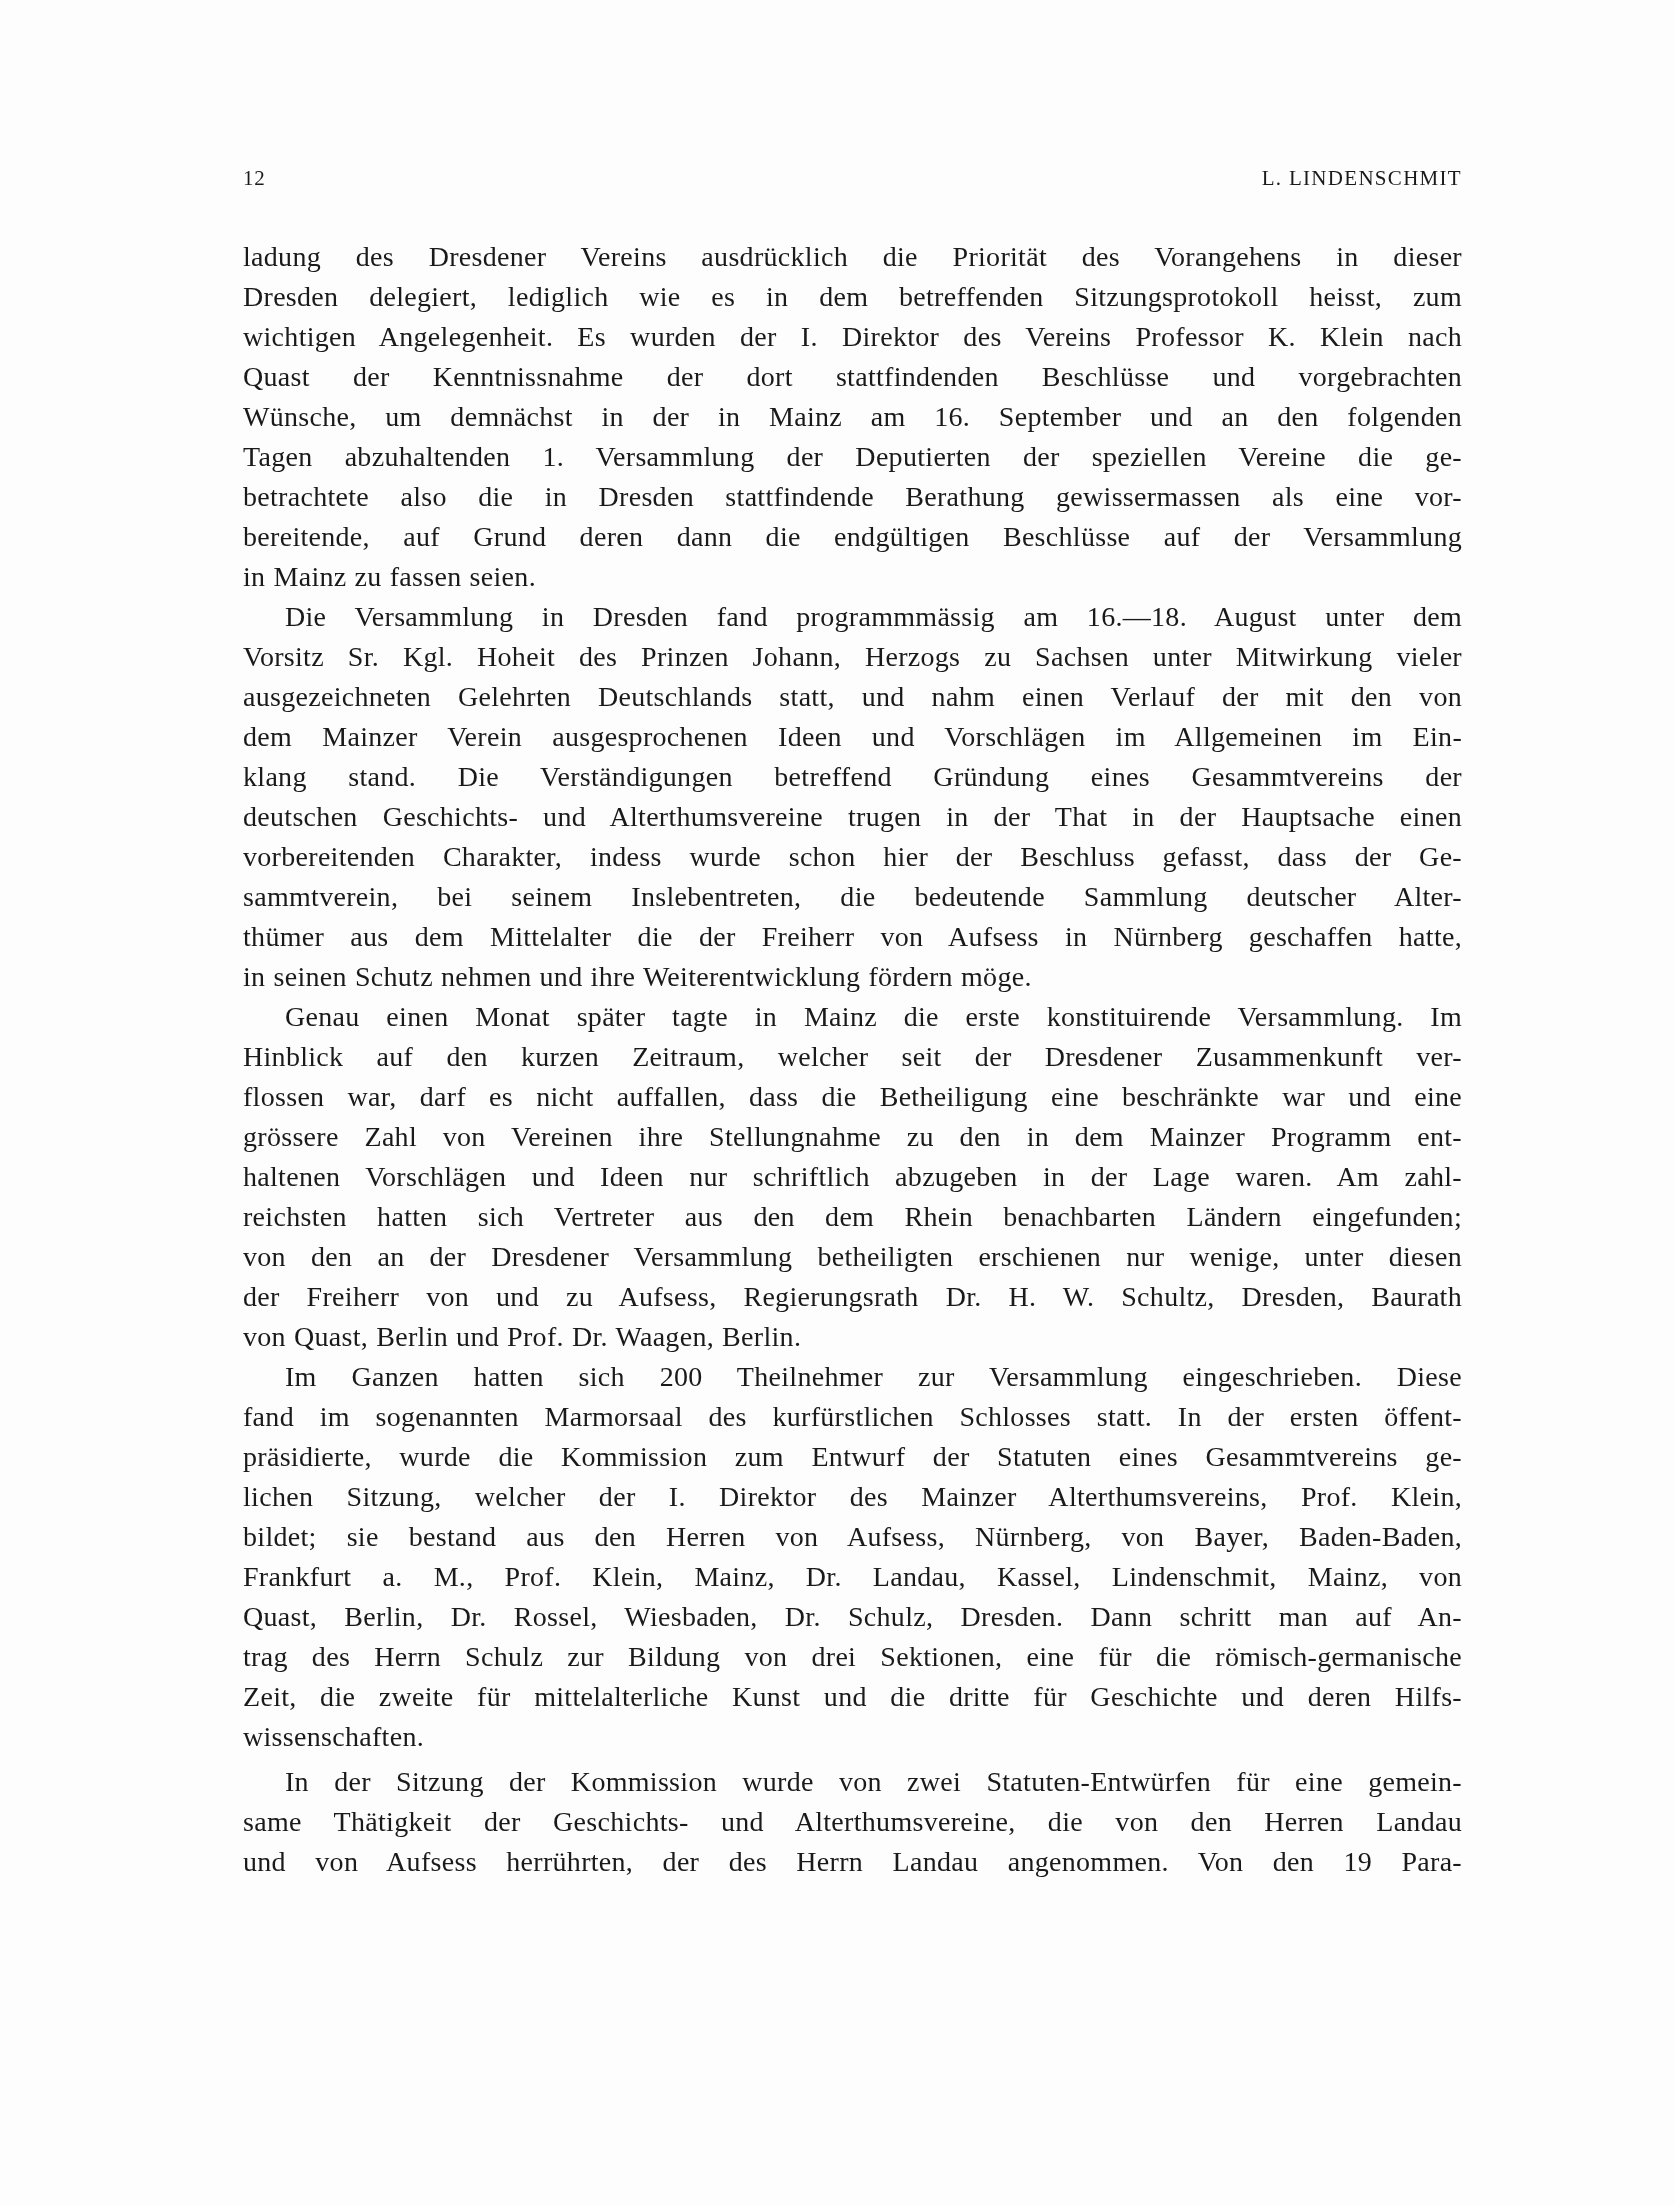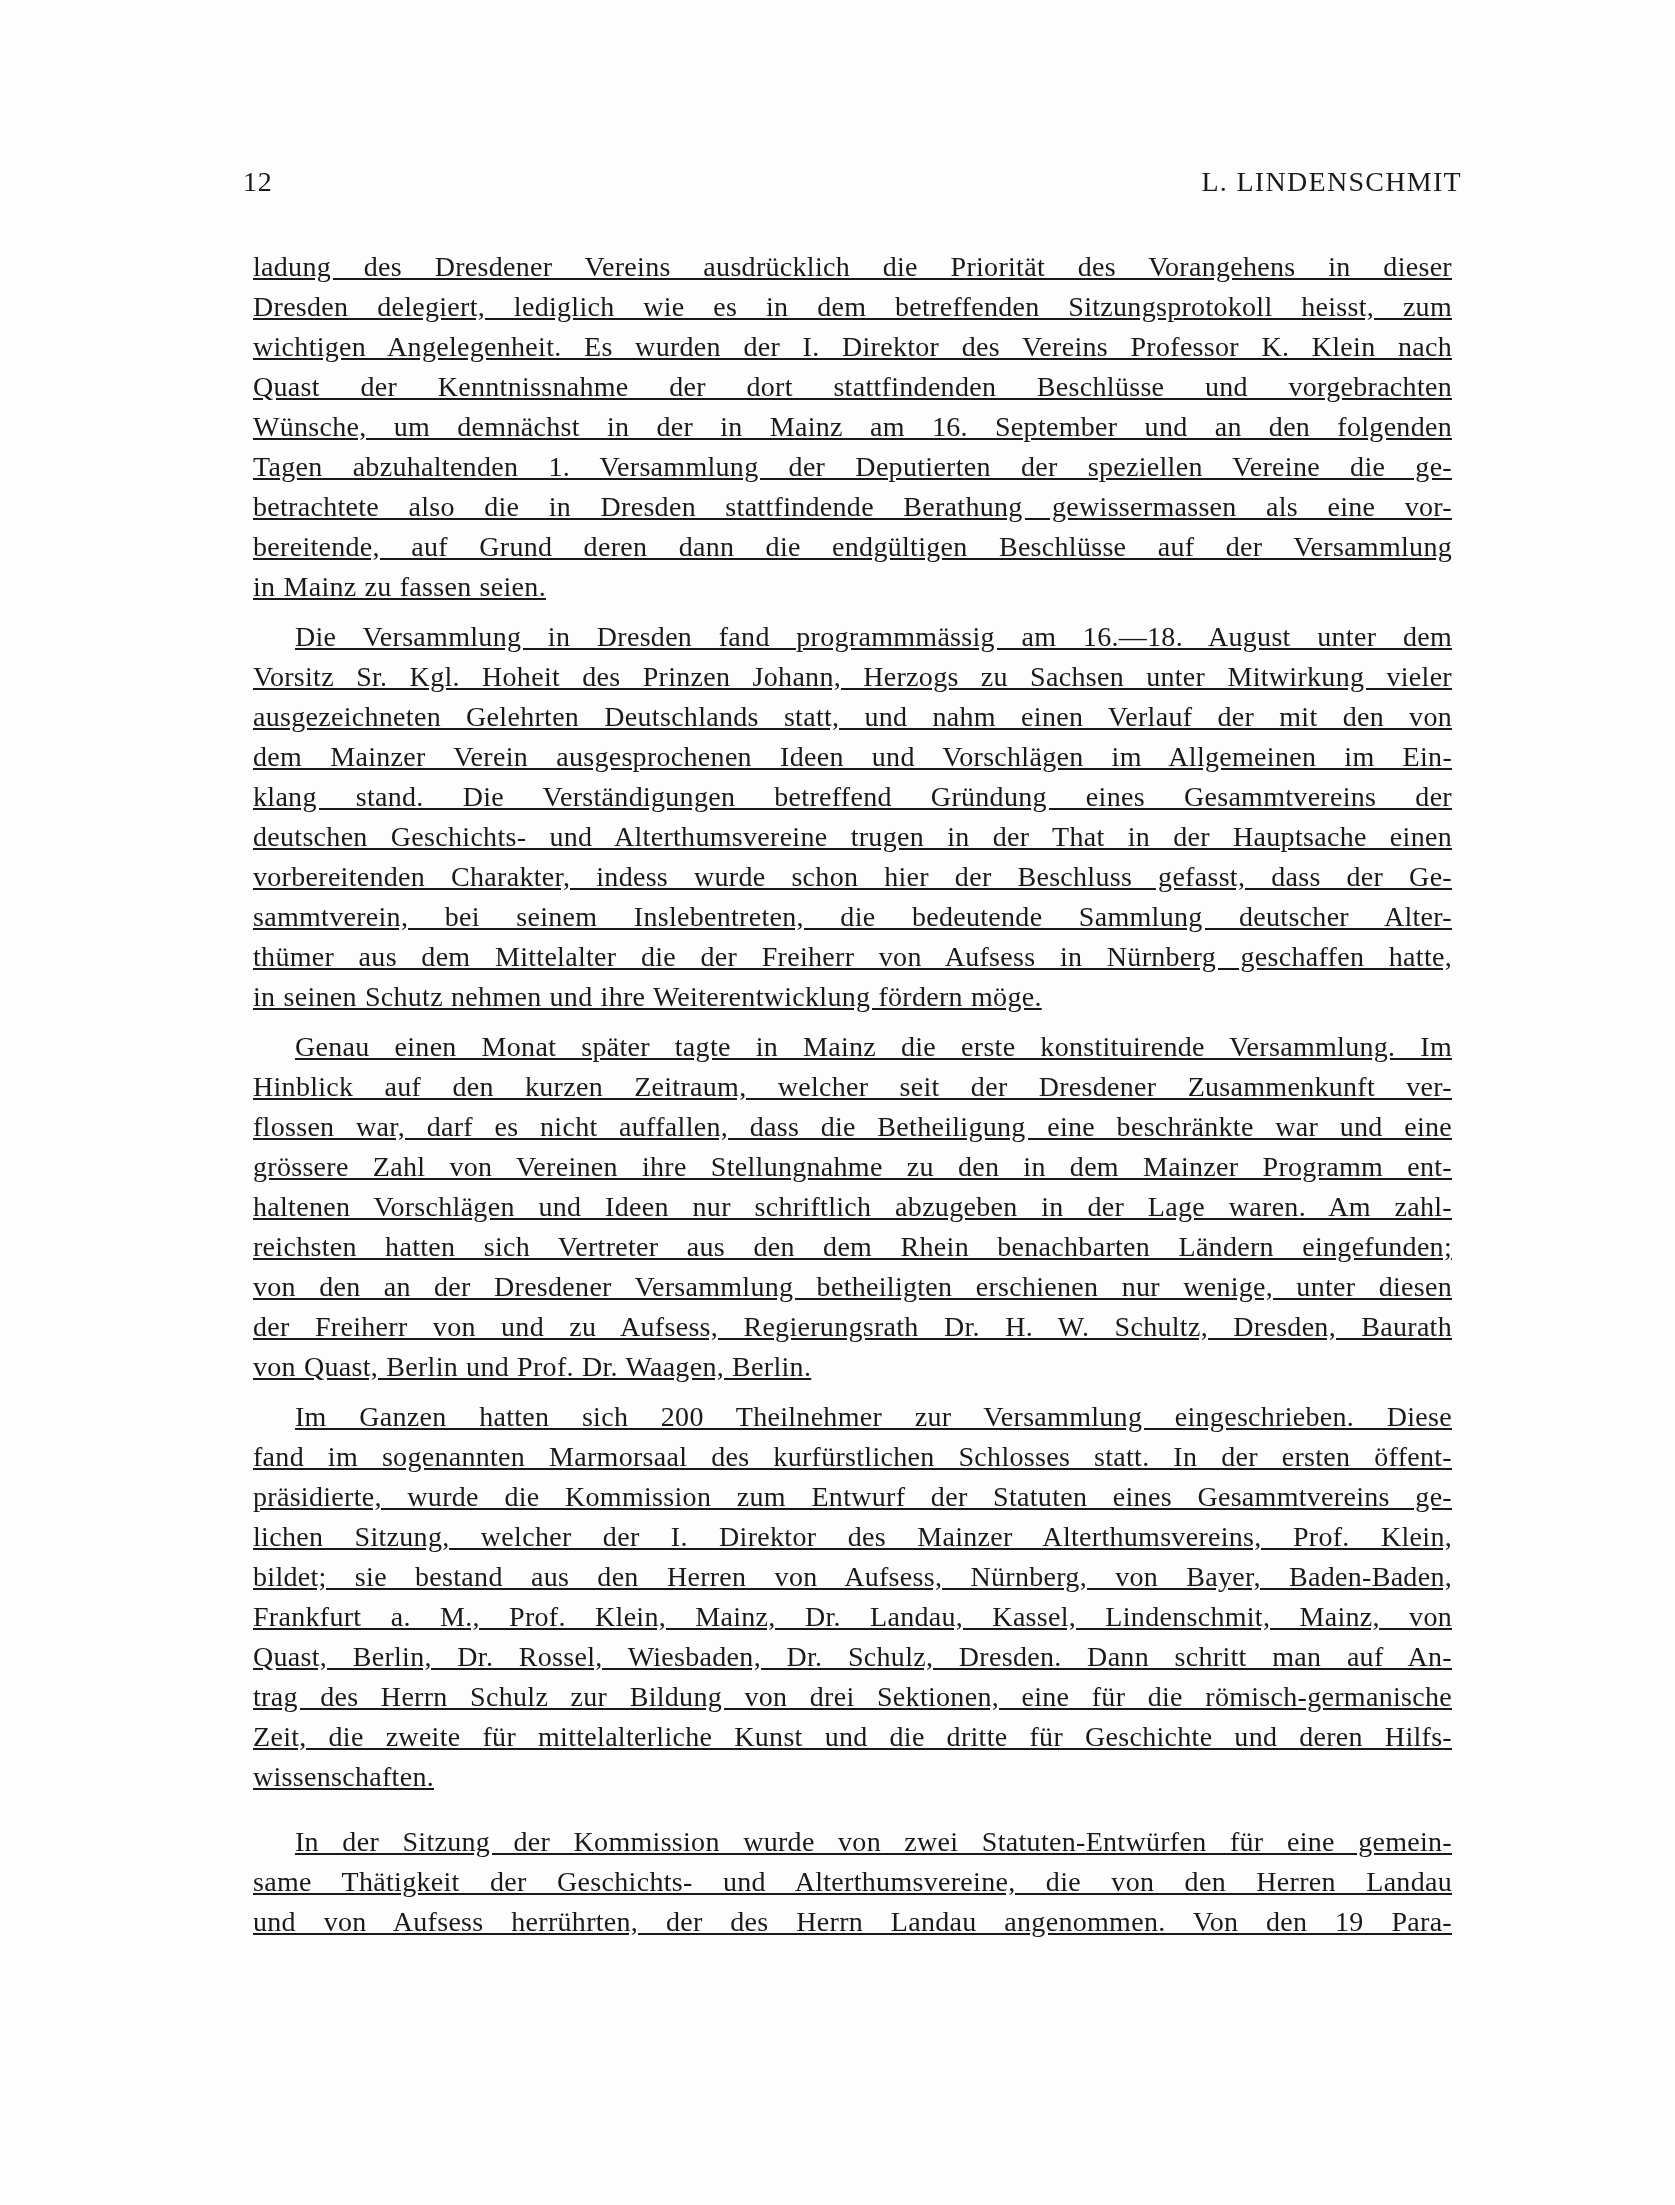--- a/index.html
+++ b/index.html
@@ -1,30 +1,30 @@
 <!DOCTYPE html>
 <html style="font-size:13.4px"><head>
 <meta charset="utf-8">
 <style>
   html, body { margin: 0; padding: 0; background: #ffffff; }
   body { width: 1676px; height: 2205px; position: relative; overflow: hidden;
          font-family: "Liberation Serif", "DejaVu Serif", serif; color: #1a1a1a; }
   .page { position: absolute; left: 0; top: 0; width: 1676px; height: 2205px; background: #fdfdfd; }
   .running-head { position: absolute; top: 166px; left: 243px; width: 1219px; height: 34px;
-                  font-size: 28px; letter-spacing: 0.8px; }
+                  font-size: 21px; letter-spacing: 0.8px; }
   .page-number { position: absolute; left: 0; top: 0; }
   .author { position: absolute; right: 0; top: 0; letter-spacing: 1.3px; margin-left: 16px; }
   .body-text { position: absolute; top: 237px; left: 243px; width: 1219px; }
   .line { display: block; height: 40px; line-height: 40px; font-size: 28px;
           text-align: justify; text-align-last: justify; white-space: nowrap;
           overflow: visible; word-spacing: 0.8px; letter-spacing: 0.3px; }
   .line.indent { padding-left: 42px; }
   .line.last { text-align-last: left; }
   .para-gap { height: 5px; }
-  .para { margin: 10px; text-decoration: underline; }
+  .para { margin: 0; }
 </style>
 </head>
 <body>
 
 <div class="page">
   <div class="running-head">
     <span class="page-number">12</span>
     <span class="author">L. LINDENSCHMIT</span>
   </div>
 

